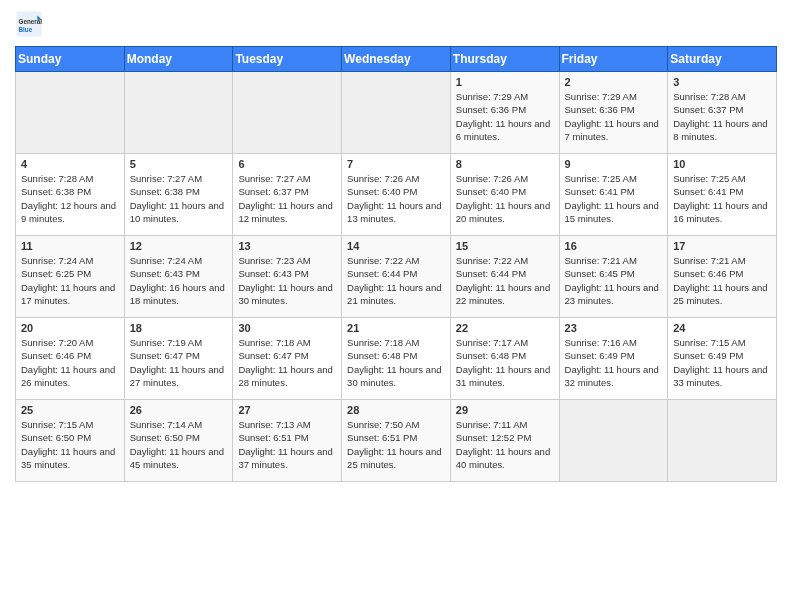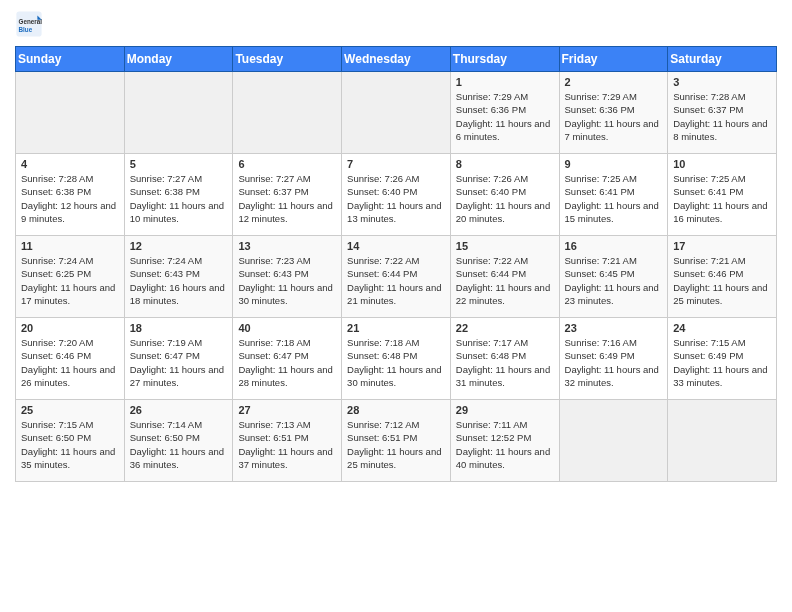--- a/index.html
+++ b/index.html
@@ -199,21 +199,21 @@
         <tr>
           <td>
             <span class="day-num">20</span>
             <div class="cell-content"><span>Sunrise: 7:20 AM</span><br><span>Sunset: 6:46 PM</span><br><span>Daylight: 11 hours and 26 minutes.</span></div>
           </td>
           <td>
             <span class="day-num">18</span>
             <div class="cell-content"><span>Sunrise: 7:19 AM</span><br><span>Sunset: 6:47 PM</span><br><span>Daylight: 11 hours and 27 minutes.</span></div>
           </td>
           <td>
-            <span class="day-num">40</span>
+            <span class="day-num">30</span>
             <div class="cell-content"><span>Sunrise: 7:18 AM</span><br><span>Sunset: 6:47 PM</span><br><span>Daylight: 11 hours and 28 minutes.</span></div>
           </td>
           <td>
             <span class="day-num">21</span>
             <div class="cell-content"><span>Sunrise: 7:18 AM</span><br><span>Sunset: 6:48 PM</span><br><span>Daylight: 11 hours and 30 minutes.</span></div>
           </td>
           <td>
             <span class="day-num">22</span>
             <div class="cell-content"><span>Sunrise: 7:17 AM</span><br><span>Sunset: 6:48 PM</span><br><span>Daylight: 11 hours and 31 minutes.</span></div>
           </td>
@@ -226,29 +226,29 @@
             <div class="cell-content"><span>Sunrise: 7:15 AM</span><br><span>Sunset: 6:49 PM</span><br><span>Daylight: 11 hours and 33 minutes.</span></div>
           </td>
         </tr>
         <tr>
           <td>
             <span class="day-num">25</span>
             <div class="cell-content"><span>Sunrise: 7:15 AM</span><br><span>Sunset: 6:50 PM</span><br><span>Daylight: 11 hours and 35 minutes.</span></div>
           </td>
           <td>
             <span class="day-num">26</span>
-            <div class="cell-content"><span>Sunrise: 7:14 AM</span><br><span>Sunset: 6:50 PM</span><br><span>Daylight: 11 hours and 36 minutes.</span></div>
+            <div class="cell-content"><span>Sunrise: 7:14 AM</span><br><span>Sunset: 6:50 PM</span><br><span>Daylight: 11 hours and 45 minutes.</span></div>
           </td>
           <td>
             <span class="day-num">27</span>
             <div class="cell-content"><span>Sunrise: 7:13 AM</span><br><span>Sunset: 6:51 PM</span><br><span>Daylight: 11 hours and 37 minutes.</span></div>
           </td>
           <td>
             <span class="day-num">28</span>
-            <div class="cell-content"><span>Sunrise: 7:12 AM</span><br><span>Sunset: 6:51 PM</span><br><span>Daylight: 11 hours and 25 minutes.</span></div>
+            <div class="cell-content"><span>Sunrise: 7:50 AM</span><br><span>Sunset: 6:51 PM</span><br><span>Daylight: 11 hours and 25 minutes.</span></div>
           </td>
           <td>
             <span class="day-num">29</span>
             <div class="cell-content"><span>Sunrise: 7:11 AM</span><br><span>Sunset: 12:52 PM</span><br><span>Daylight: 11 hours and 40 minutes.</span></div>
           </td>
           <td class="empty-cell"></td>
           <td class="empty-cell"></td>
         </tr>
       </tbody>
   </table>

